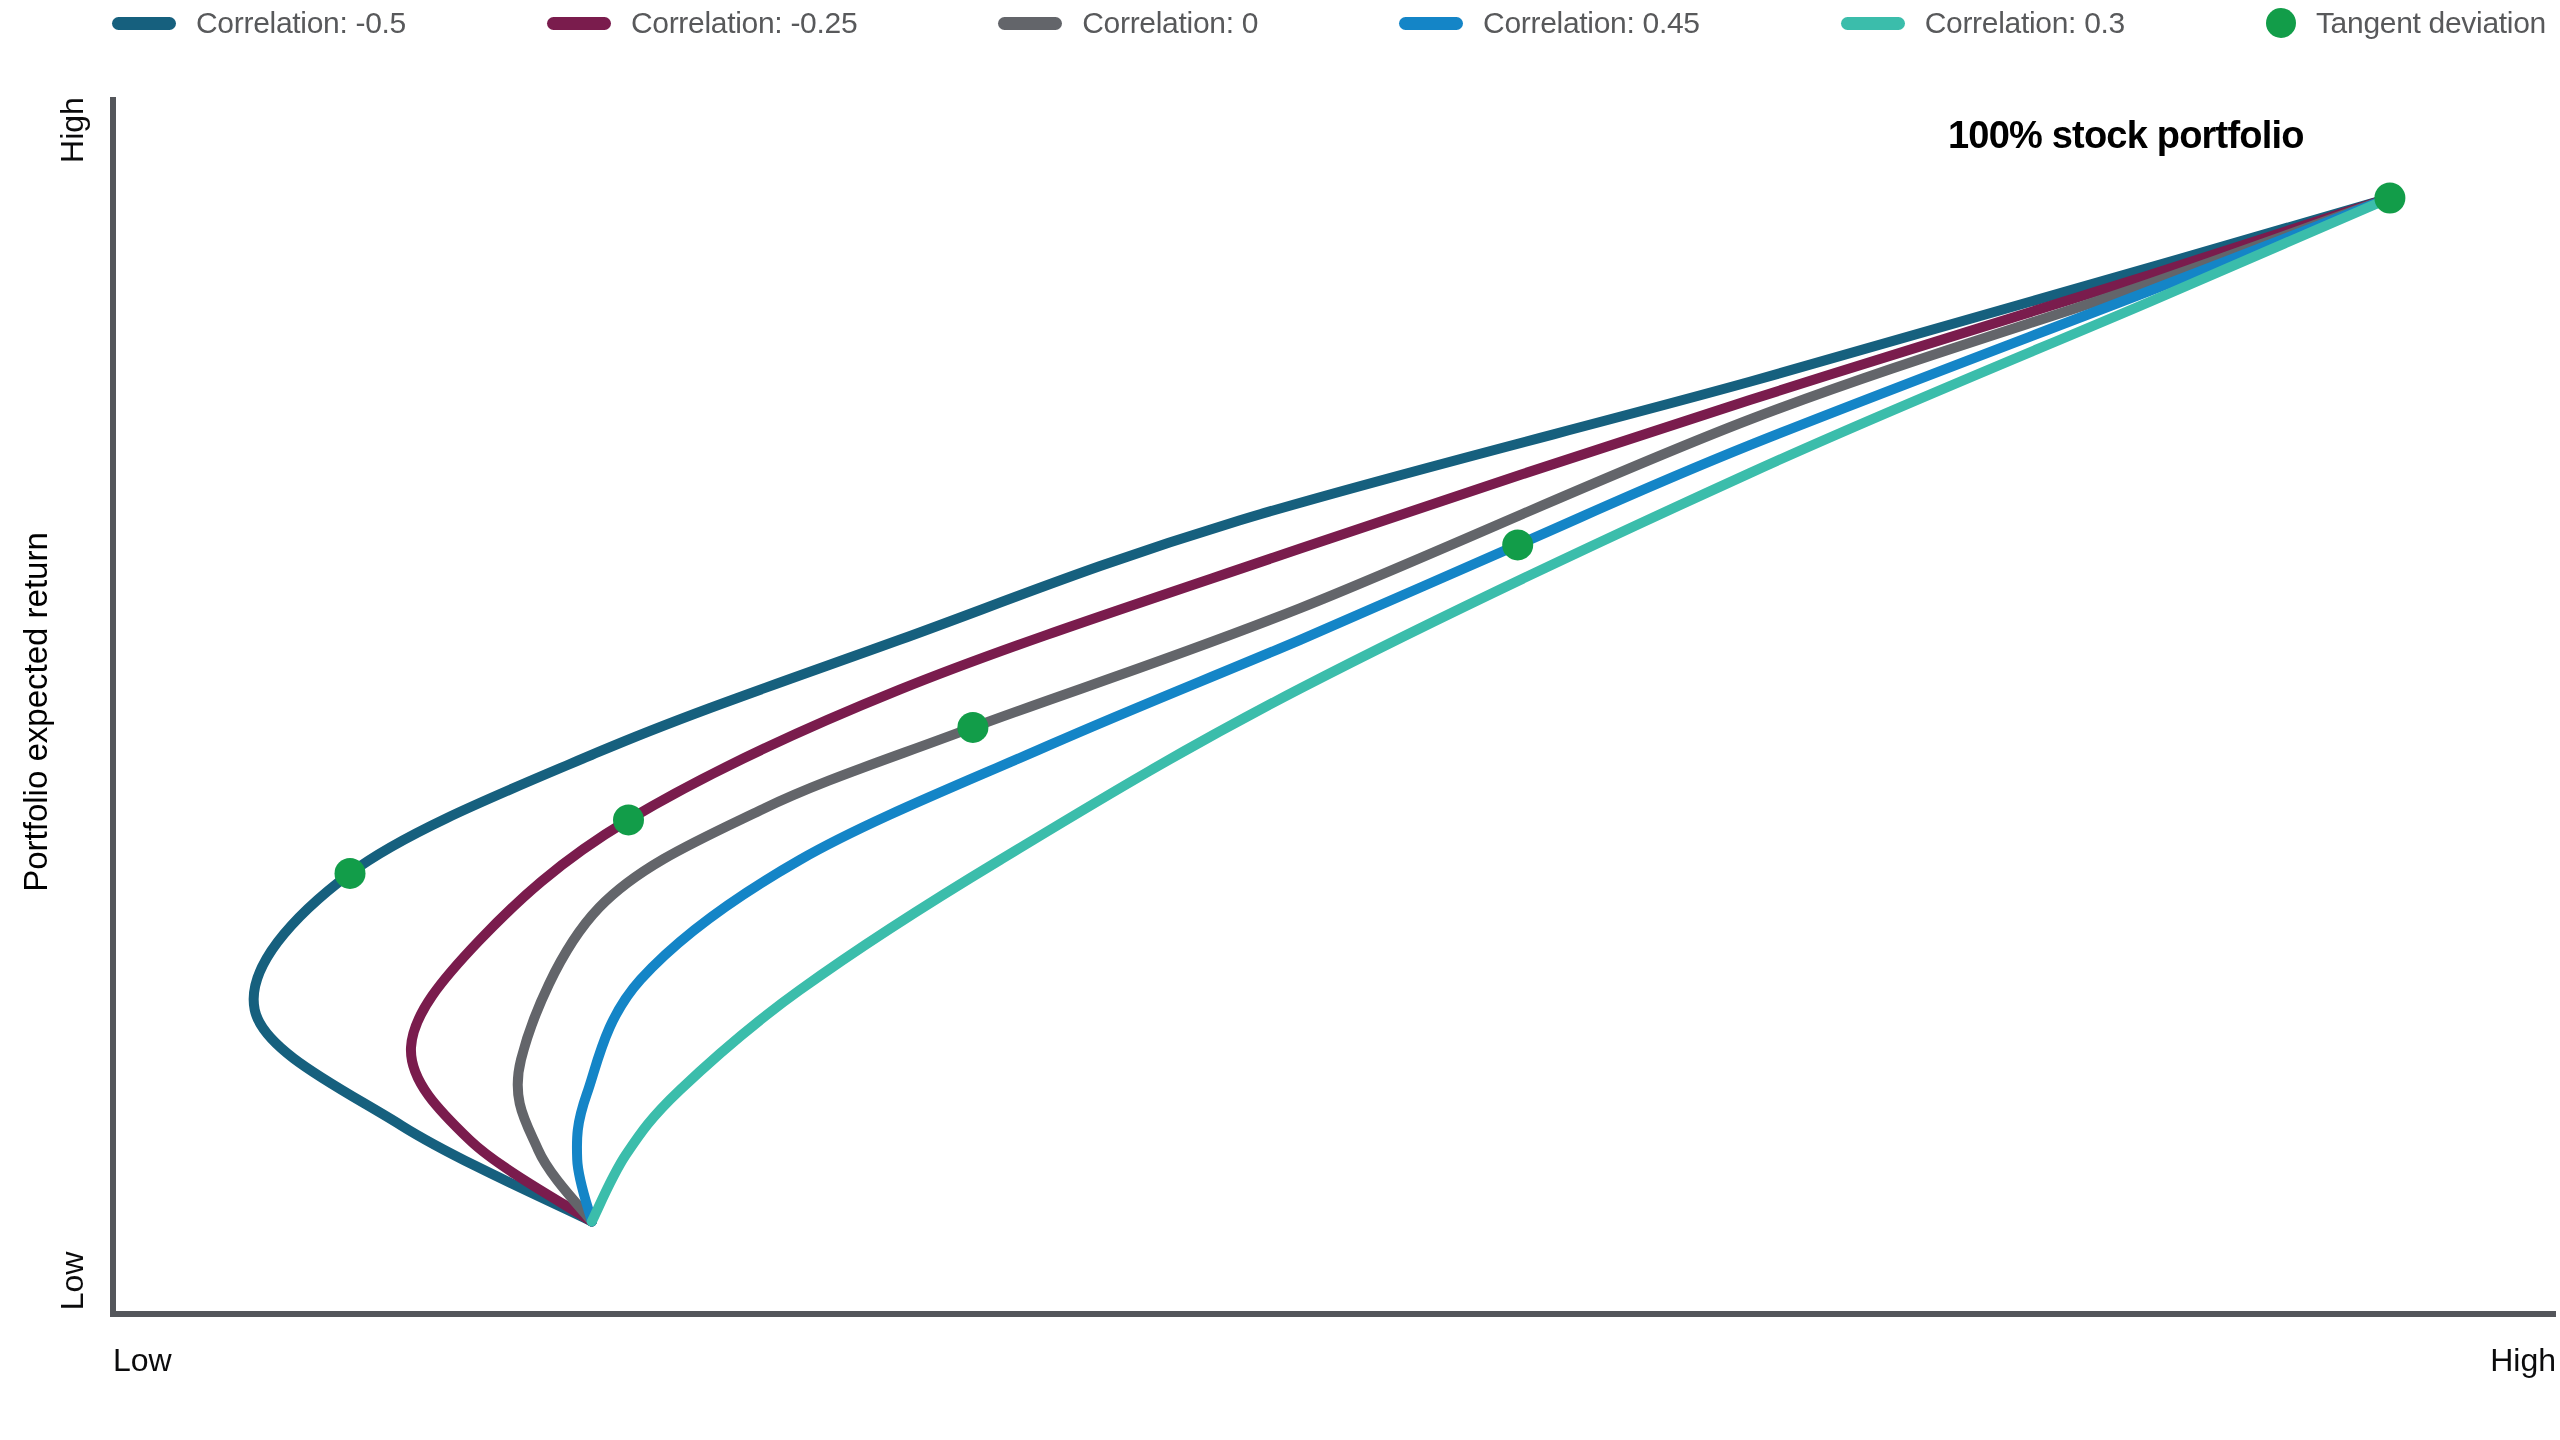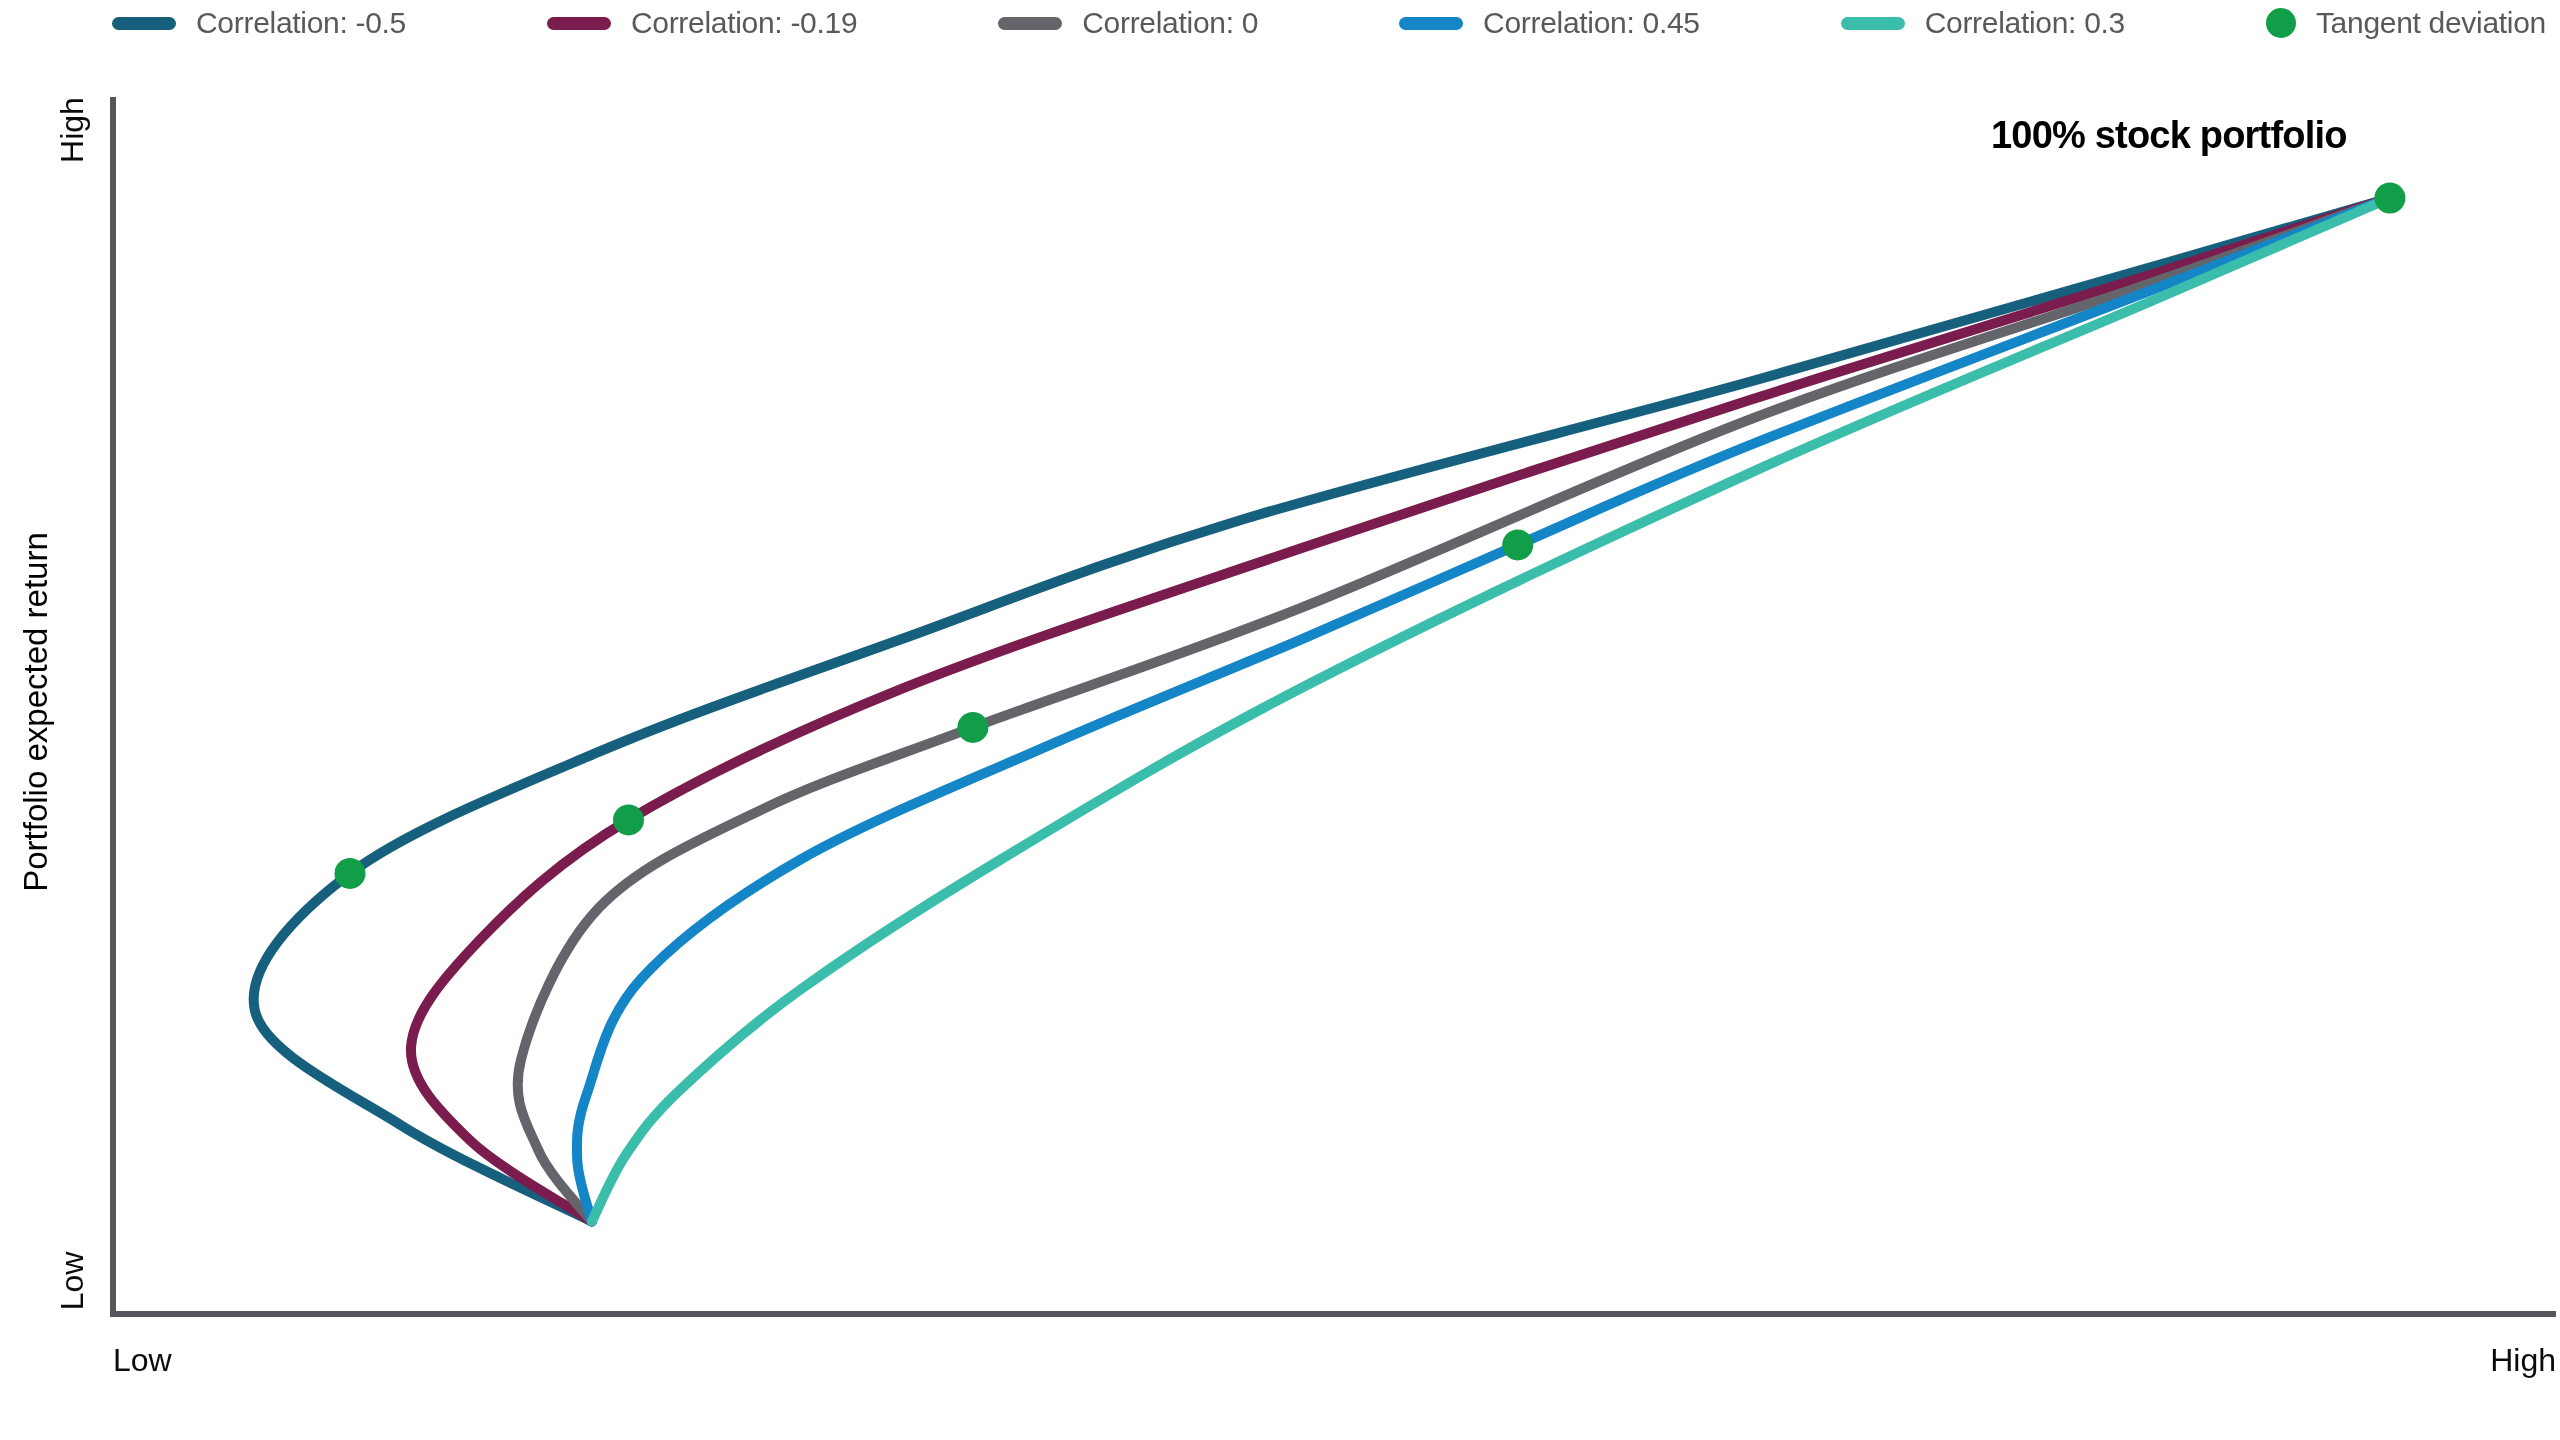--- a/index.html
+++ b/index.html
@@ -25,36 +25,36 @@
   .y-low  { left:72px; top:1281px; }
   .x-low  { left:113px; top:1342px; }
   .x-high { left:2556px; top:1342px; transform:translateX(-100%); }
   .axis-title { position:absolute; font-size:33px; color:#000; white-space:nowrap; }
   .x-title { left:1334px; top:1396px; transform:translateX(-50%); }
   .y-title { left:36px; top:712px; transform:translate(-50%,-50%) rotate(-90deg); }
 
   
   .ann { position:absolute; font-size:38px; font-weight:700; color:#000;
          letter-spacing:-0.8px; white-space:nowrap; }
-  .ann-stock { left:1991px; top:114px; }
+  .ann-stock { left:1948px; top:114px; }
   .ann-bond  { left:631px;  top:1192px; }
 </style>
 </head>
 <body>
 
 <div class="canvas">
 
   <div class="legend" id="legend">
       <div class="legend-item">
         <span class="swatch" style="background: rgb(22, 96, 126);"></span>
         <span class="llabel">Correlation: -0.5</span>
       </div>
       <div class="legend-item">
         <span class="swatch" style="background: rgb(122, 28, 77);"></span>
-        <span class="llabel">Correlation: -0.19</span>
+        <span class="llabel">Correlation: -0.25</span>
       </div>
       <div class="legend-item">
         <span class="swatch" style="background: rgb(99, 101, 106);"></span>
         <span class="llabel">Correlation: 0</span>
       </div>
       <div class="legend-item">
         <span class="swatch" style="background: rgb(20, 133, 199);"></span>
         <span class="llabel">Correlation: 0.45</span>
       </div>
       <div class="legend-item">

